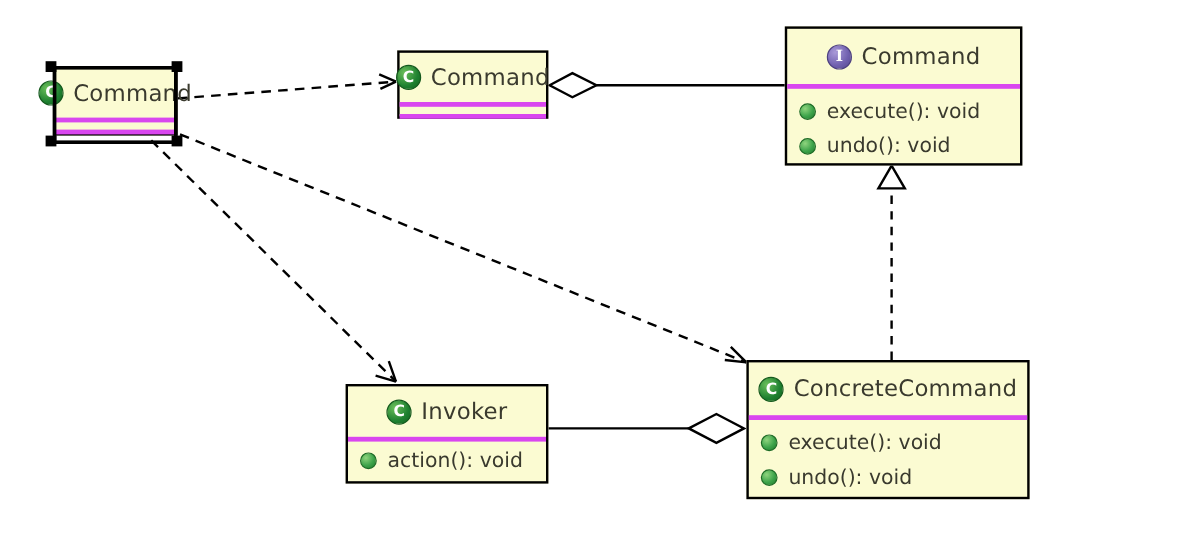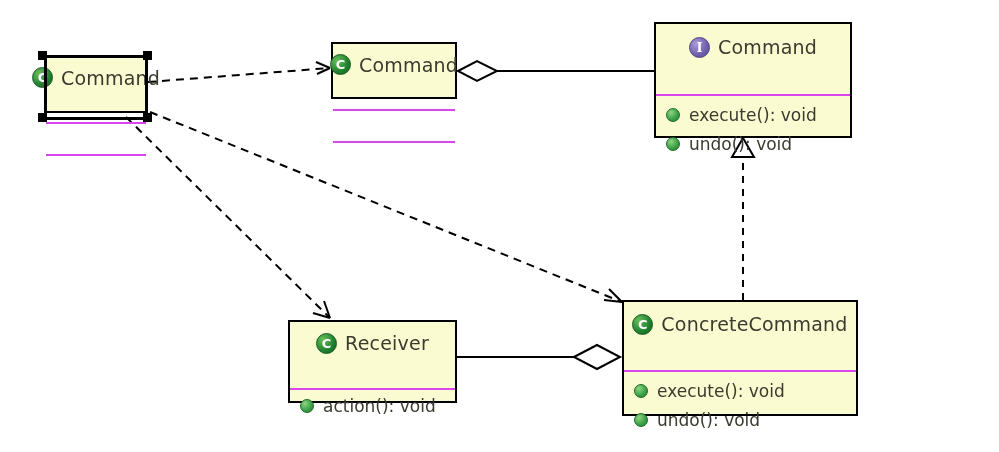--- a/index.html
+++ b/index.html
@@ -41,22 +41,21 @@
     box-sizing: border-box;
     padding: 0 8px;
   }
   .uml-title .title-text {
     font-size: 19px;
     color: #3a3a2e;
     white-space: nowrap;
     letter-spacing: 0.2px;
   }
   .compartment-sep {
-    border-top: 2px solid #d946ef;
-    margin-top: 24px;
+    border-top: 4px solid #d946ef;
   }
   .uml-members {
     box-sizing: border-box;
     padding: 4px 0 4px 10px;
   }
   .member-row {
     display: flex;
     align-items: center;
     gap: 9px;
     height: 29px;
@@ -225,21 +224,21 @@
       <div class="member-row">
         <span class="icon-method"></span>
         <span class="member-text">undo(): void</span>
       </div>
     </div>
   </div>
 
   <div class="uml-box" style="left:288px; top:320px; width:169px; height:83px;">
     <div class="uml-title" style="height:42px;">
       <span class="icon-class">C</span>
-      <span class="title-text">Receiver</span>
+      <span class="title-text">Invoker</span>
     </div>
     <div class="compartment-sep uml-members" style="padding-top:1px;">
       <div class="member-row">
         <span class="icon-method"></span>
         <span class="member-text">action(): void</span>
       </div>
     </div>
   </div>
 
 

